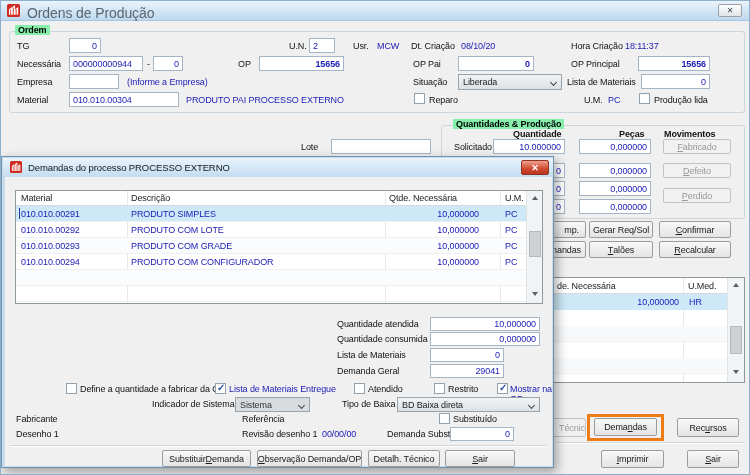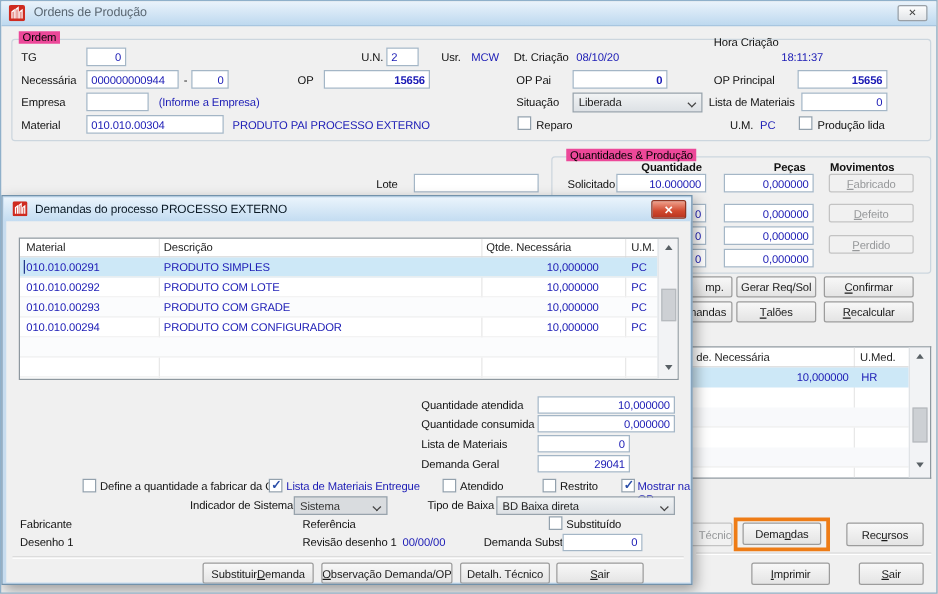--- a/index.html
+++ b/index.html
@@ -11,21 +11,21 @@
 .val{color:#1b1bb5}
 .lbl{color:#111}
 .gray{color:#5a6772}
 .titlebar{background:linear-gradient(#eaf3fb,#bed9ef);border-bottom:1px solid #a8c6e0}
 .fld{background:#fff;border:1px solid #a4b6c6;color:#1b1bb5;display:flex;align-items:center;padding:0 3px;overflow:hidden;white-space:nowrap}
 .fld.r{justify-content:flex-end}
 .btn{background:linear-gradient(#f8f8f8,#e4e4e4);border:1px solid #9c9c9c;border-radius:2px;
   display:flex;align-items:center;justify-content:center;color:#1a1a1a;white-space:nowrap;overflow:hidden}
 .btn.dis{color:#96989a;background:#f1f1f1;border-color:#c3c3c3}
 .grp{border:1px solid #ccd6de;border-radius:3px}
-.grp-lbl{background:#ec4899;padding:0 3px;font-weight:normal;white-space:nowrap}
+.grp-lbl{background:#86efac;padding:0 3px;font-weight:bold;white-space:nowrap}
 .chk{width:11px;height:11px;background:#fff;border:1px solid #93a1ad;position:absolute}
 .chk[data-checked="true"]::after{content:"✓";position:absolute;left:1px;top:-2px;font-size:10px;color:#2b4ea8;font-weight:bold}
 .dd{background:linear-gradient(#f1f3f4,#dde1e5);border:1px solid #98a3ac;display:flex;align-items:center;padding:0 4px;color:#222;white-space:nowrap;overflow:hidden}
 .dd.dis{background:#d9dcdf;color:#333}
 .chev{width:5px;height:5px;border-right:1px solid #444;border-bottom:1px solid #444;transform:rotate(45deg);position:absolute;right:5px;top:5px}
 .tri-up{width:0;height:0;border-left:3px solid transparent;border-right:3px solid transparent;border-bottom:4px solid #596065;position:absolute}
 .tri-down{width:0;height:0;border-left:3px solid transparent;border-right:3px solid transparent;border-top:4px solid #596065;position:absolute}
 .sb-track{background:#f2f3f5;border-left:1px solid #e0e3e6}
 .sb-thumb{background:#cdd0d4;border:1px solid #b6babe}
 .tbl{background:#fff;border:1px solid #8e989f;overflow:hidden}
@@ -45,38 +45,38 @@
 </head>
 <body>
 
 <div class="screen">
 
   <div class="abs titlebar" style="left:0;top:0;width:750px;height:20px">
     <svg class="abs" style="left:6px;top:3px" width="13" height="13" viewBox="0 0 12 12">
         <rect width="12" height="12" rx="1.5" fill="#cf2b20"></rect>
         <path d="M2.4 10V5L4 3.8V10M5.3 10V3.2L6.9 2v8M8.2 10V5L9.8 3.8V10" stroke="#fff" stroke-width="1" fill="none"></path>
       </svg>
-    <span class="abs gray" style="left:26px;top:4px;font-size:10px">Ordens de Produção</span>
+    <span class="abs gray" style="left:26px;top:4px;font-size:14px">Ordens de Produção</span>
     <div class="abs close-gray" style="left:717px;top:3px;width:24px;height:13px">
       <span>✕</span>
     </div>
   </div>
 
   <div class="abs grp" style="left:8px;top:30px;width:736px;height:82px"></div>
   <span class="abs grp-lbl" style="left:14px;top:24px">Ordem</span>
 
   <span class="abs lbl" style="left:16px;top:40px">TG</span>
   <div class="abs fld r" style="left:68px;top:37px;width:32px;height:15px">0</div>
   <span class="abs lbl" style="left:288px;top:40px">U.N.</span>
   <div class="abs fld" style="left:308px;top:37px;width:26px;height:15px">2</div>
   <span class="abs lbl" style="left:352px;top:40px">Usr.</span>
   <span class="abs val" style="left:376px;top:40px">MCW</span>
   <span class="abs lbl" style="left:410px;top:40px">Dt. Criação</span>
   <span class="abs val" style="left:460px;top:40px">08/10/20</span>
-  <span class="abs lbl" style="left:570px;top:28px">Hora Criação</span>
+  <span class="abs lbl" style="left:570px;top:40px">Hora Criação</span>
   <span class="abs val" style="left:624px;top:40px">18:11:37</span>
 
   <span class="abs lbl" style="left:16px;top:58px">Necessária</span>
   <div class="abs fld" style="left:68px;top:55px;width:74px;height:15px">000000000944</div>
   <span class="abs lbl" style="left:146px;top:58px">-</span>
   <div class="abs fld r" style="left:152px;top:55px;width:30px;height:15px">0</div>
   <span class="abs lbl" style="left:237px;top:58px">OP</span>
   <div class="abs fld r b" style="left:258px;top:55px;width:85px;height:15px">15656</div>
   <span class="abs lbl" style="left:412px;top:58px">OP Pai</span>
   <div class="abs fld r b" style="left:457px;top:55px;width:76px;height:15px">0</div>

